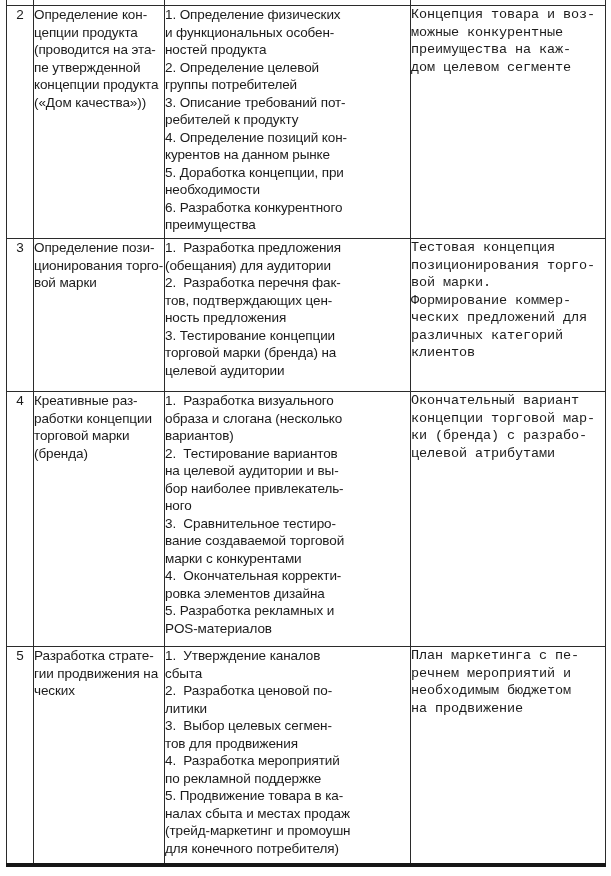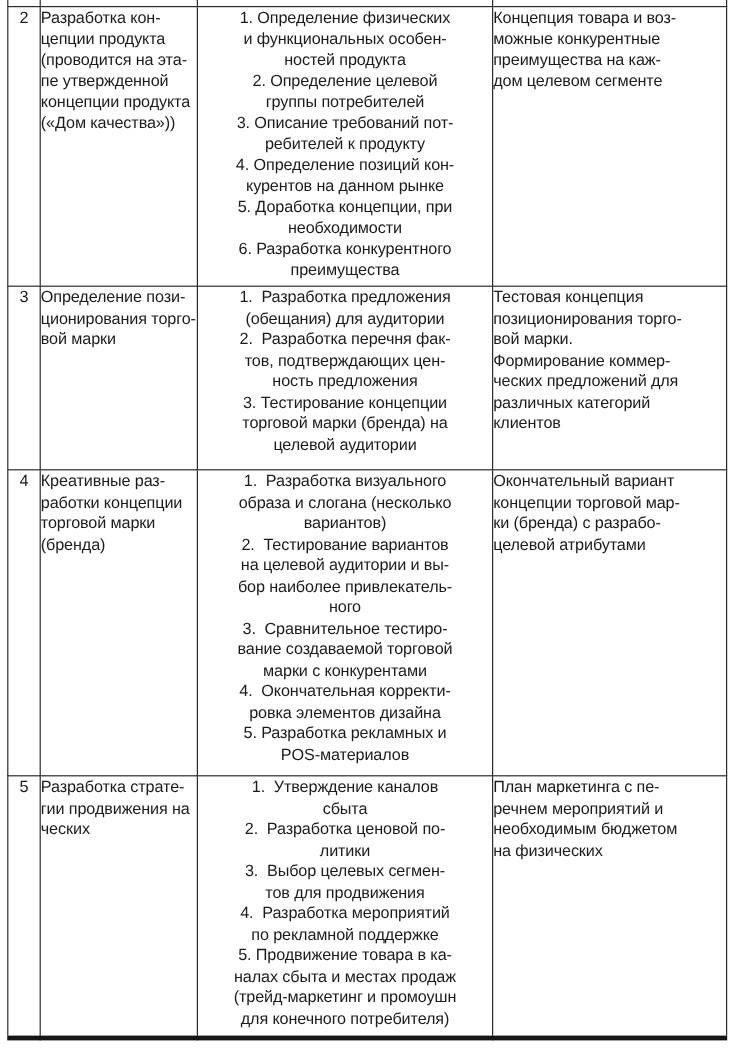--- a/index.html
+++ b/index.html
@@ -49,22 +49,22 @@
     font-size: 13.5px;
     line-height: 17.5px;
   }
   td.txt {
     font-size: 13.5px;
     line-height: 17.5px;
     white-space: pre;
     letter-spacing: -0.1px;
   }
   td.stage  { padding: 4px 2px 2px 4px; }
-  td.steps  { padding: 4px 2px 2px 5px; text-align: center; }
-  td.result { padding: 4px 2px 2px 6px; }
+  td.steps  { padding: 4px 2px 2px 5px; }
+  td.result { padding: 4px 2px 2px 6px; font-family: Liberation Mono, monospace; }
 
   tr.row-2 { height: 233px; }
   tr.row-3 { height: 153px; }
   tr.row-4 { height: 255px; }
   tr.row-5 { height: 218px; }
 </style>
 </head>
 <body>
 
 <div class="page">
@@ -79,21 +79,21 @@
     <tbody>
         <tr class="partial">
       <td></td>
       <td></td>
       <td></td>
       <td></td>
     </tr>
 
     <tr class="row-2">
       <td class="num">2</td>
-      <td class="txt stage">Разработка кон-
+      <td class="txt stage">Определение кон-
 цепции продукта
 (проводится на эта-
 пе утвержденной
 концепции продукта
 («Дом качества»))</td>
       <td class="txt steps">1. Определение физических
 и функциональных особен-
 ностей продукта
 2. Определение целевой
 группы потребителей
@@ -172,17 +172,17 @@
 тов для продвижения
 4.  Разработка мероприятий
 по рекламной поддержке
 5. Продвижение товара в ка-
 налах сбыта и местах продаж
 (трейд-маркетинг и промоушн
 для конечного потребителя)</td>
       <td class="txt result">План маркетинга с пе-
 речнем мероприятий и
 необходимым бюджетом
-на физических</td>
+на продвижение</td>
     </tr>
   </tbody>
     </table>
 </div>
 
 </body></html>

